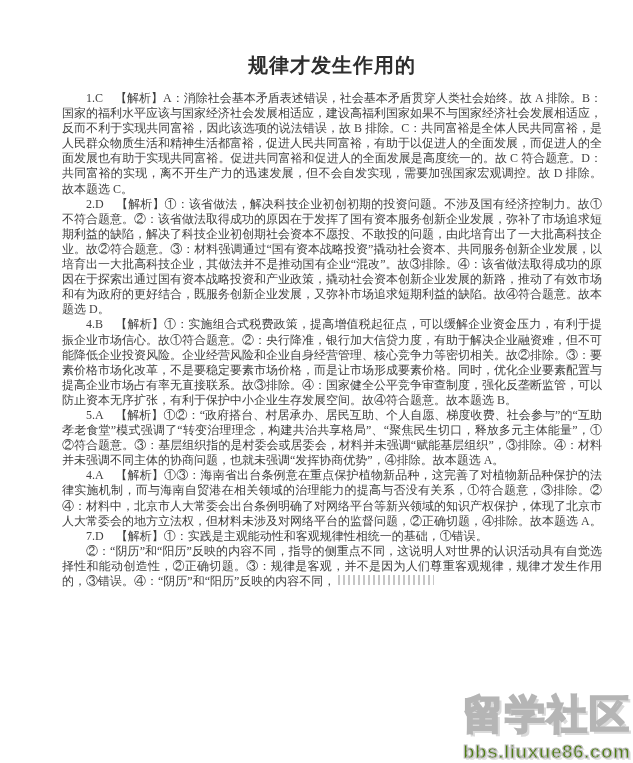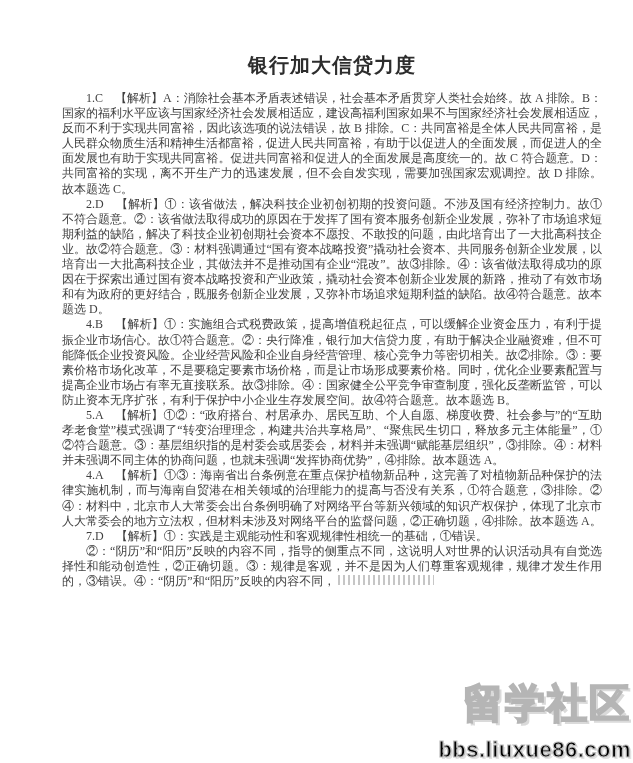--- a/index.html
+++ b/index.html
@@ -45,49 +45,49 @@
     margin-left: 3px;
     vertical-align: baseline;
     background: repeating-linear-gradient(90deg, #8f8f8f 0 2px, transparent 2px 5px);
     opacity: 0.5;
     filter: blur(0.4px);
   }
   .watermark {
     position: absolute;
     right: 2px;
     bottom: 2px;
-    text-align: right;
+    text-align: left;
     line-height: 1;
     font-family: "Liberation Sans", "DejaVu Sans", sans-serif;
     pointer-events: none;
   }
   .wm-brand {
     font-size: 40px;
     font-weight: bold;
     letter-spacing: 2px;
     color: #f4f4f4;
     -webkit-text-stroke: 2px #b5b5b5;
     text-shadow: 3px 3px 0 #dadada;
   }
   .wm-url {
-    margin-top: 16px;
-    font-size: 22px;
+    margin-top: 8px;
+    font-size: 19px;
     font-weight: bold;
     letter-spacing: 0.5px;
-    color: #000000;
+    color: #4d7c0f;
     -webkit-text-stroke: 1.2px #bcbcbc;
     text-shadow: 2px 2px 0 #e2e2e2;
   }
 </style>
 </head>
 <body>
 
 <div class="page">
 
-  <div class="doc-title">银行加大信贷力度</div>
+  <div class="doc-title">规律才发生作用的</div>
 
   <div class="content">
     <p class="para">1.C　【解析】A：消除社会基本矛盾表述错误，社会基本矛盾贯穿人类社会始终。故 A 排除。B：国家的福利水平应该与国家经济社会发展相适应，建设高福利国家如果不与国家经济社会发展相适应，反而不利于实现共同富裕，因此该选项的说法错误，故 B 排除。C：共同富裕是全体人民共同富裕，是人民群众物质生活和精神生活都富裕，促进人民共同富裕，有助于以促进人的全面发展，而促进人的全面发展也有助于实现共同富裕。促进共同富裕和促进人的全面发展是高度统一的。故 C 符合题意。D：共同富裕的实现，离不开生产力的迅速发展，但不会自发实现，需要加强国家宏观调控。故 D 排除。故本题选 C。</p>
     <p class="para">2.D　【解析】①：该省做法，解决科技企业初创初期的投资问题。不涉及国有经济控制力。故①不符合题意。②：该省做法取得成功的原因在于发挥了国有资本服务创新企业发展，弥补了市场追求短期利益的缺陷，解决了科技企业初创期社会资本不愿投、不敢投的问题，由此培育出了一大批高科技企业。故②符合题意。③：材料强调通过“国有资本战略投资”撬动社会资本、共同服务创新企业发展，以培育出一大批高科技企业，其做法并不是推动国有企业“混改”。故③排除。④：该省做法取得成功的原因在于探索出通过国有资本战略投资和产业政策，撬动社会资本创新企业发展的新路，推动了有效市场和有为政府的更好结合，既服务创新企业发展，又弥补市场追求短期利益的缺陷。故④符合题意。故本题选 D。</p>
     <p class="para">4.B　【解析】①：实施组合式税费政策，提高增值税起征点，可以缓解企业资金压力，有利于提振企业市场信心。故①符合题意。②：央行降准，银行加大信贷力度，有助于解决企业融资难，但不可能降低企业投资风险。企业经营风险和企业自身经营管理、核心竞争力等密切相关。故②排除。③：要素价格市场化改革，不是要稳定要素市场价格，而是让市场形成要素价格。同时，优化企业要素配置与提高企业市场占有率无直接联系。故③排除。④：国家健全公平竞争审查制度，强化反垄断监管，可以防止资本无序扩张，有利于保护中小企业生存发展空间。故④符合题意。故本题选 B。</p>
     <p class="para">5.A　【解析】①②：“政府搭台、村居承办、居民互助、个人自愿、梯度收费、社会参与”的“互助孝老食堂”模式强调了“转变治理理念，构建共治共享格局”、“聚焦民生切口，释放多元主体能量”，①②符合题意。③：基层组织指的是村委会或居委会，材料并未强调“赋能基层组织”，③排除。④：材料并未强调不同主体的协商问题，也就未强调“发挥协商优势”，④排除。故本题选 A。</p>
     <p class="para">4.A　【解析】①③：海南省出台条例意在重点保护植物新品种，这完善了对植物新品种保护的法律实施机制，而与海南自贸港在相关领域的治理能力的提高与否没有关系，①符合题意，③排除。②④：材料中，北京市人大常委会出台条例明确了对网络平台等新兴领域的知识产权保护，体现了北京市人大常委会的地方立法权，但材料未涉及对网络平台的监督问题，②正确切题，④排除。故本题选 A。</p>
     <p class="para">7.D　【解析】①：实践是主观能动性和客观规律性相统一的基础，①错误。</p>
     <p class="para">
       <span>②：“阴历”和“阳历”反映的内容不同，指导的侧重点不同，这说明人对世界的认识活动具有自觉选择性和能动创造性，②正确切题。③：规律是客观，并不是因为人们尊重客观规律，规律才发生作用的，③错误。④：“阴历”和“阳历”反映的内容不同，</span><span class="garble"></span>

